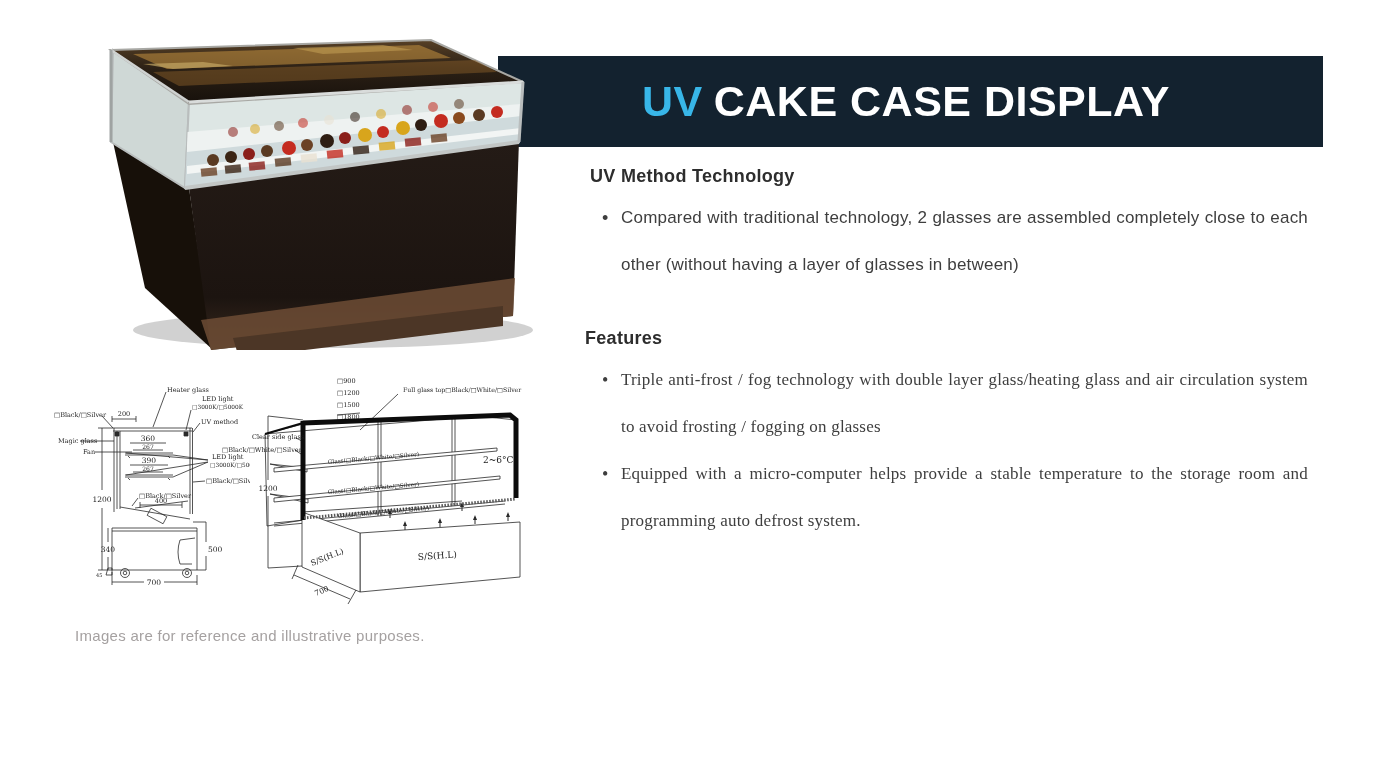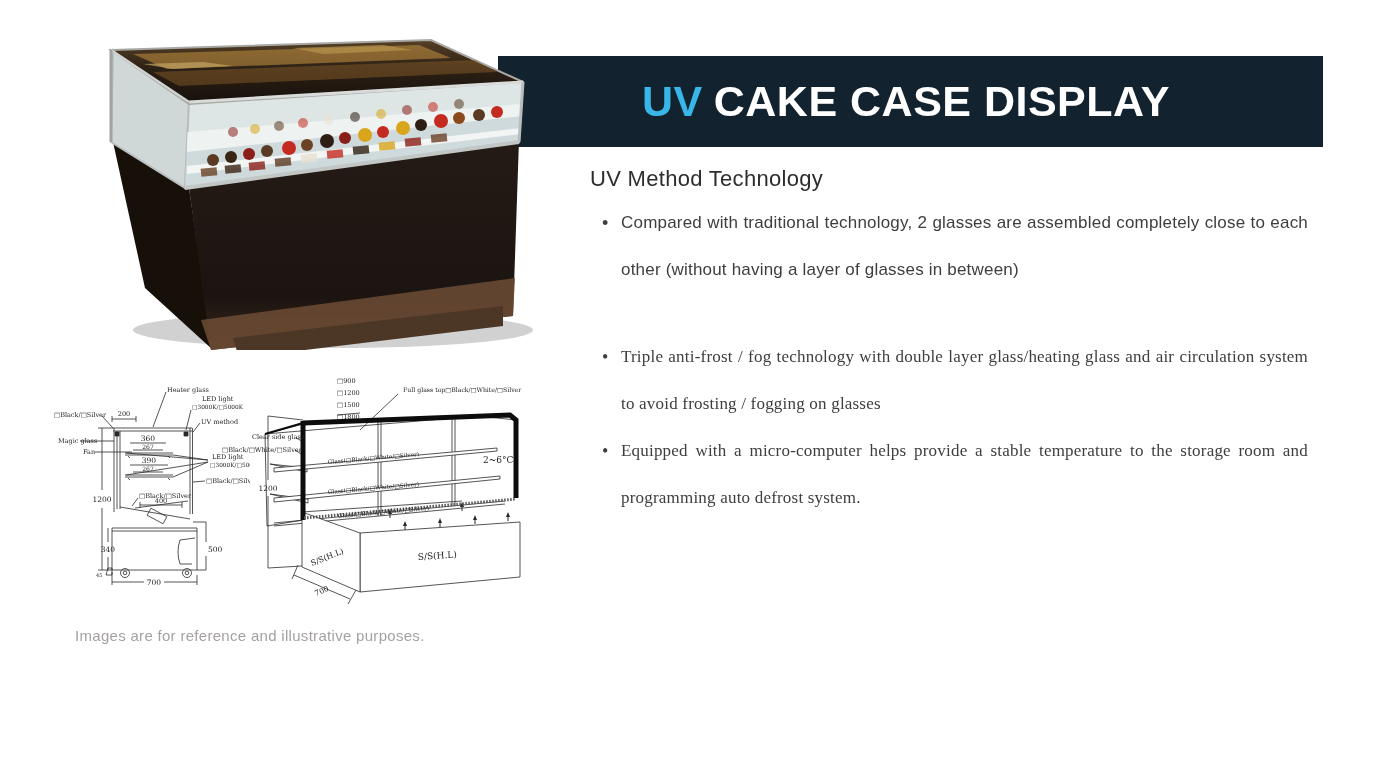--- a/index.html
+++ b/index.html
@@ -14,21 +14,21 @@
   .banner-title { font-size:43px; font-weight:bold; letter-spacing:0.5px;
                   color:#ffffff; white-space:nowrap; }
   .banner-title .hl { color:#38b6e8; margin-right:11px; }
 
   
   .photo { position:absolute; left:83px; top:20px; width:452px; height:330px; z-index:2; }
 
   
   .content { position:absolute; left:585px; top:166px; width:723px; z-index:1;
              color:#3e3e3e; }
-  .sec-head { font-size:22px; font-weight:normal; color:#2d2d2d;
+  .sec-head { font-size:18px; font-weight:bold; color:#2d2d2d;
               letter-spacing:0.3px; margin:0 0 7px 0; }
   .sec-head.indent { margin-left:5px; }
   .body-p { font-size:17px; line-height:32.5px; text-align:justify;
             letter-spacing:0.2px; margin:0 0 38px 0; }
   ul.bullets { list-style:none; margin:2px 0 40px 0; padding:0 0 0 36px; }
   ul.bullets.last { margin-bottom:0;font-family:Liberation Serif, serif; }
   ul.bullets li { position:relative; font-size:17px; line-height:47px;
                   text-align:justify; letter-spacing:0.2px; }
   ul.bullets li::before { content:"\2022"; position:absolute; left:-19px; top:1px;
                           font-size:18px; color:#3e3e3e; }
@@ -150,20 +150,21 @@
     <line x1="440" y1="62" x2="436" y2="122" stroke="#b9bdbd" stroke-width="3"></line>
   </svg>
 
   <div class="content">
     <div class="sec-head indent">UV Method Technology</div>
 
     <ul class="bullets">
       <li>Compared with traditional technology, 2 glasses are assembled completely close to each other (without having a layer of glasses in between)</li>
     </ul>
 
+    <div class="sec-head">Features</div>
     <ul class="bullets last">
       <li>Triple anti-frost / fog technology with double layer glass/heating glass and air circulation system to avoid frosting / fogging on glasses</li>
       <li>Equipped with a micro-computer helps provide a stable temperature to the storage room and programming auto defrost system.</li>
     </ul>
   </div>
 
   <svg class="diagram dg-left" viewBox="0 0 210 245">
     <g stroke="#2a2a2a" stroke-width="0.8" fill="none">
 
       <line x1="73" y1="56" x2="152" y2="56"></line>

